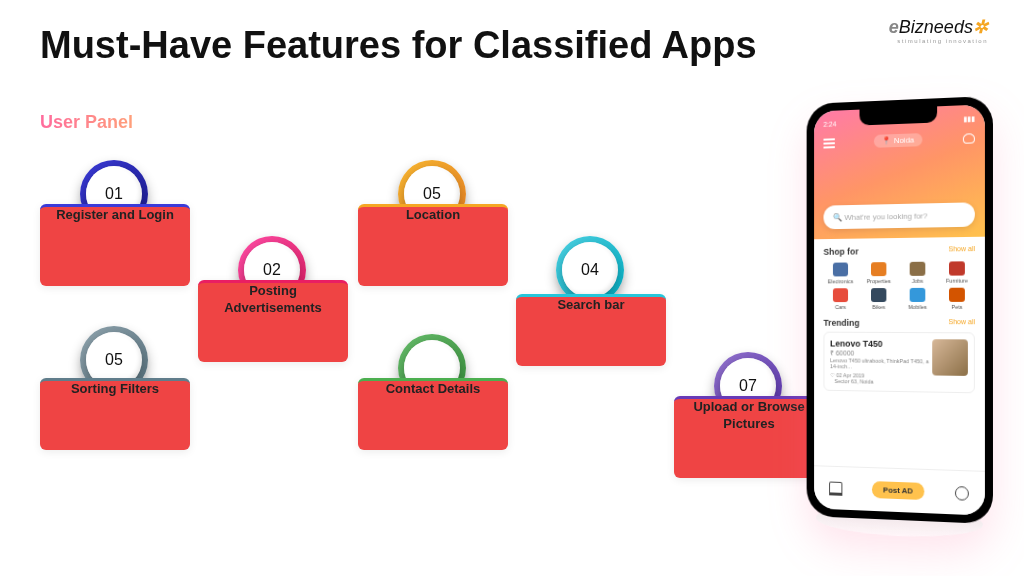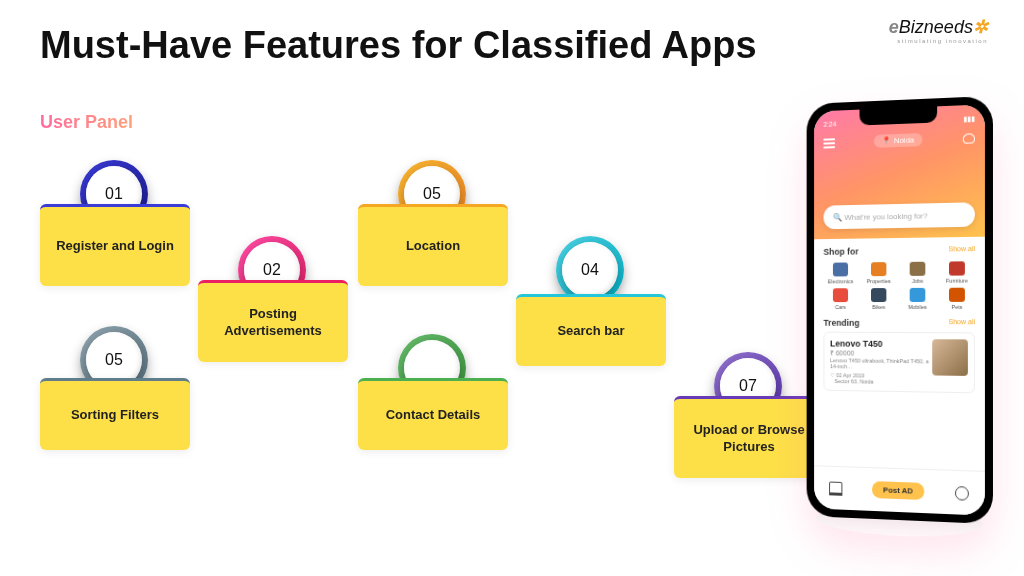--- a/index.html
+++ b/index.html
@@ -8,21 +8,21 @@
 .title { position: absolute; top: 24px; left: 40px; font-size: 38px; font-weight: 800; color: #111; }
 
 .logo { position: absolute; top: 16px; right: 36px; font-size: 18px; font-style: italic; }
 .logo .e1 { color: #888; font-weight: 600; }
 .logo .biz { color: #111; font-weight: 400; }
 .logo .gear { color: #f5a623; font-weight: 700; }
 .logo .tag { display: block; font-size: 6px; color: #999; letter-spacing: 1.5px; font-style: normal; text-align: right; }
 
 .subtitle { position: absolute; top: 112px; left: 40px; font-size: 18px; font-weight: 600; background: linear-gradient(90deg, #ff6b9d, #ffa07a); -webkit-background-clip: text; background-clip: text; color: transparent; }
 
-.card { position: absolute; width: 150px; height: 82px; background: #fde047; border-radius: 6px; border-top: 3px solid; box-shadow: 0 2px 8px rgba(0,0,0,0.08); display: flex; align-items: center; justify-content: center; }
+.card { position: absolute; width: 150px; height: 82px; background: #ef4444; border-radius: 6px; border-top: 3px solid; box-shadow: 0 2px 8px rgba(0,0,0,0.08); display: flex; align-items: flex-start; justify-content: center; }
 .card span { font-size: 13px; font-weight: 700; color: #222; text-align: center; padding: 0 8px; line-height: 1.3; }
 
 .badge { position: absolute; width: 56px; height: 56px; border-radius: 50%; background: #fff; display: flex; align-items: center; justify-content: center; box-shadow: 0 4px 10px rgba(0,0,0,0.25), inset 2px 2px 4px rgba(255,255,255,0.8), inset -2px -2px 4px rgba(0,0,0,0.1); }
 .badge::before { content: ""; position: absolute; inset: -6px; border-radius: 50%; z-index: -1; box-shadow: 0 6px 12px rgba(0,0,0,0.3); }
 .badge .num { font-size: 16px; font-weight: 400; color: #111; }
 
 .c1 { border-top-color: #3b3bd8; top: 204px; left: 40px; }
 .b1 { top: 166px; left: 86px; } .b1::before { background: linear-gradient(135deg, #3b3bd8, #1a1a8a); }
 .c2 { border-top-color: #e91e63; top: 280px; left: 198px; }
 .b2 { top: 242px; left: 244px; } .b2::before { background: linear-gradient(135deg, #ff4da6, #d81b60); }

